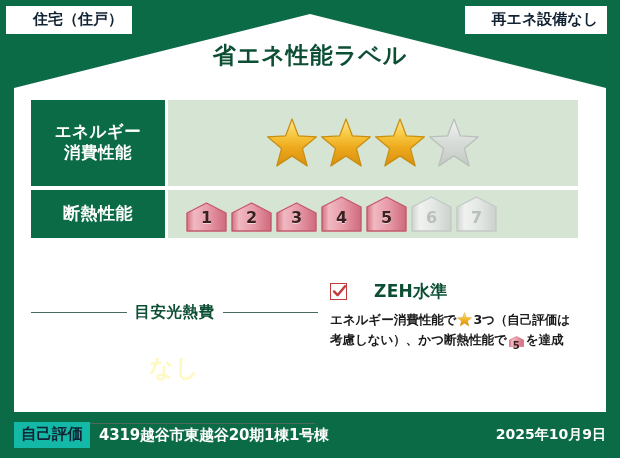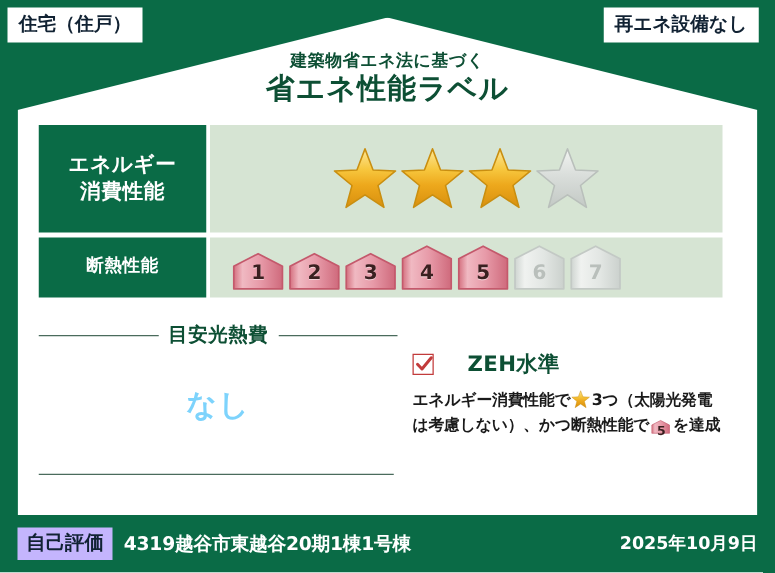--- a/index.html
+++ b/index.html
@@ -16,21 +16,21 @@
 
   
   .corner-badge {
     position: absolute;
     top: 6px;
     background: #ffffff;
     color: #123;
     font-weight: bold;
     font-size: 15px;
     line-height: 1;
-    padding: 6px 9px 7px 9px;
+    padding: 6px 9px 7px 27px;
     letter-spacing: 0px;
     white-space: nowrap;
     z-index: 9;
   }
   #badge-left  { left: 6px; }
   #badge-right { right: 13px; }
 
   
   #house-body {
     position: absolute;
@@ -93,21 +93,21 @@
     letter-spacing: 0.5px;
   }
   .row-value {
     flex: 1 1 auto;
     background: #d6e4d3;
     display: flex;
     align-items: center;
     justify-content: center;
   }
   #row-energy .row-value { height: 86px; }
-  #row-insulation .row-label { font-size: 14px; }
+  #row-insulation .row-label { font-size: 17px; }
   #row-insulation .row-value { height: 48px; justify-content: flex-start; padding-left: 17px; }
 
   
   #stars { display: flex; align-items: center; gap: 2px; }
   .star-svg { display: block; }
 
   
   #grades { display: flex; align-items: flex-end; gap: 2px; }
   .grade {
     position: relative;
@@ -130,42 +130,42 @@
   .grade.off .num { color: #b9bfbb; text-shadow: none; }
 
   
   #lower {
     position: absolute;
     left: 31px; top: 255px;
     width: 547px; height: 150px;
     z-index: 6;
     display: flex;
   }
-  #cost-col { flex: 0 0 287px; position: relative; }
+  #cost-col { flex: 0 0 287px; position: relative; margin-top: 44px; }
   #zeh-col  { flex: 1 1 auto; position: relative; padding-left: 12px; }
 
   
   #cost-heading {
     display: flex;
     align-items: center;
     gap: 8px;
     color: #0d4f34;
     font-weight: bold;
     font-size: 15.5px;
     margin-top: 3px;
     letter-spacing: 0.5px;
   }
   #cost-heading .rule {
     flex: 1 1 auto;
     height: 1px;
     background: #4a6b5c;
   }
   #cost-value {
     text-align: center;
-    color: #7dd3fc;
+    color: #fef9c3;
     font-size: 24px;
     font-weight: bold;
     margin-top: 29px;
     letter-spacing: 1px;
   }
   #cost-rule-bottom {
     position: absolute;
     left: 0; right: 3px;
     top: 124px;
     height: 1px;
@@ -213,21 +213,21 @@
   #bottom-bar {
     position: absolute;
     left: 0; bottom: 0;
     width: 620px; height: 46px;
     z-index: 7;
     display: flex;
     align-items: center;
     padding: 0 14px;
   }
   #self-eval {
-    background: #c4b5fd;
+    background: #14b8a6;
     color: #123;
     font-weight: bold;
     font-size: 15.5px;
     line-height: 1;
     padding: 5px 7px 6px 7px;
     white-space: nowrap;
     flex: 0 0 auto;
   }
   #address {
     color: #ffffff;
@@ -251,21 +251,20 @@
 <body>
 
 <div id="label-root">
 
   <div id="house-body"></div>
 
   <div class="corner-badge" id="badge-left">住宅（住戸）</div>
   <div class="corner-badge" id="badge-right">再エネ設備なし</div>
 
   <div id="roof-titles">
-    <div id="title-small">建築物省エネ法に基づく</div>
     <div id="title-main">省エネ性能ラベル</div>
   </div>
 
   <div id="rows">
 
     <div class="perf-row" id="row-energy">
       <div class="row-label">
         <span>エネルギー</span>
         <span>消費性能</span>
       </div>
@@ -450,21 +449,21 @@
       <div id="zeh-desc"><span>エネルギー消費性能で</span><span class="inline-star"><svg width="15" height="15" viewBox="0 0 50 50" class="star-svg">
               <defs>
                 <linearGradient id="sg99f" x1="0" y1="0" x2="0" y2="1">
                   <stop offset="0%" stop-color="#fde79a"></stop>
                   <stop offset="35%" stop-color="#f7c73e"></stop>
                   <stop offset="62%" stop-color="#eda81c"></stop>
                   <stop offset="100%" stop-color="#d8900f"></stop>
                 </linearGradient>
               </defs>
               <polygon points="25,2 31.2,18.2 48.5,19 35,30.2 39.6,47 25,37.4 10.4,47 15,30.2 1.5,19 18.8,18.2" fill="url(#sg99f)" stroke="#c98e10" stroke-width="1.2" stroke-linejoin="round"></polygon>
-            </svg></span><span>3つ（太陽光発電</span><span>は考慮しない）、かつ断熱性能で</span><span class="inline-chip"><svg width="15" height="13" viewBox="0 0 41 30">
+            </svg></span><span>3つ（自己評価</span><span>は考慮しない）、かつ断熱性能で</span><span class="inline-chip"><svg width="15" height="13" viewBox="0 0 41 30">
               <defs>
                 <linearGradient id="gg98" x1="0" y1="0" x2="1" y2="0">
                   <stop offset="0%" stop-color="#d4707f"></stop>
                   <stop offset="18%" stop-color="#f0b9c2"></stop>
                   <stop offset="55%" stop-color="#e79aa8"></stop>
                   <stop offset="100%" stop-color="#cf6a7c"></stop>
                 </linearGradient>
               </defs>
               <path d="M1,11 L20.5,1 L40,11 L40,29 L1,29 Z" fill="url(#gg98)" stroke="#c4596c" stroke-width="1.4" stroke-linejoin="round"></path>
             </svg><span class="cnum">5</span></span><span>を達成</span></div>

